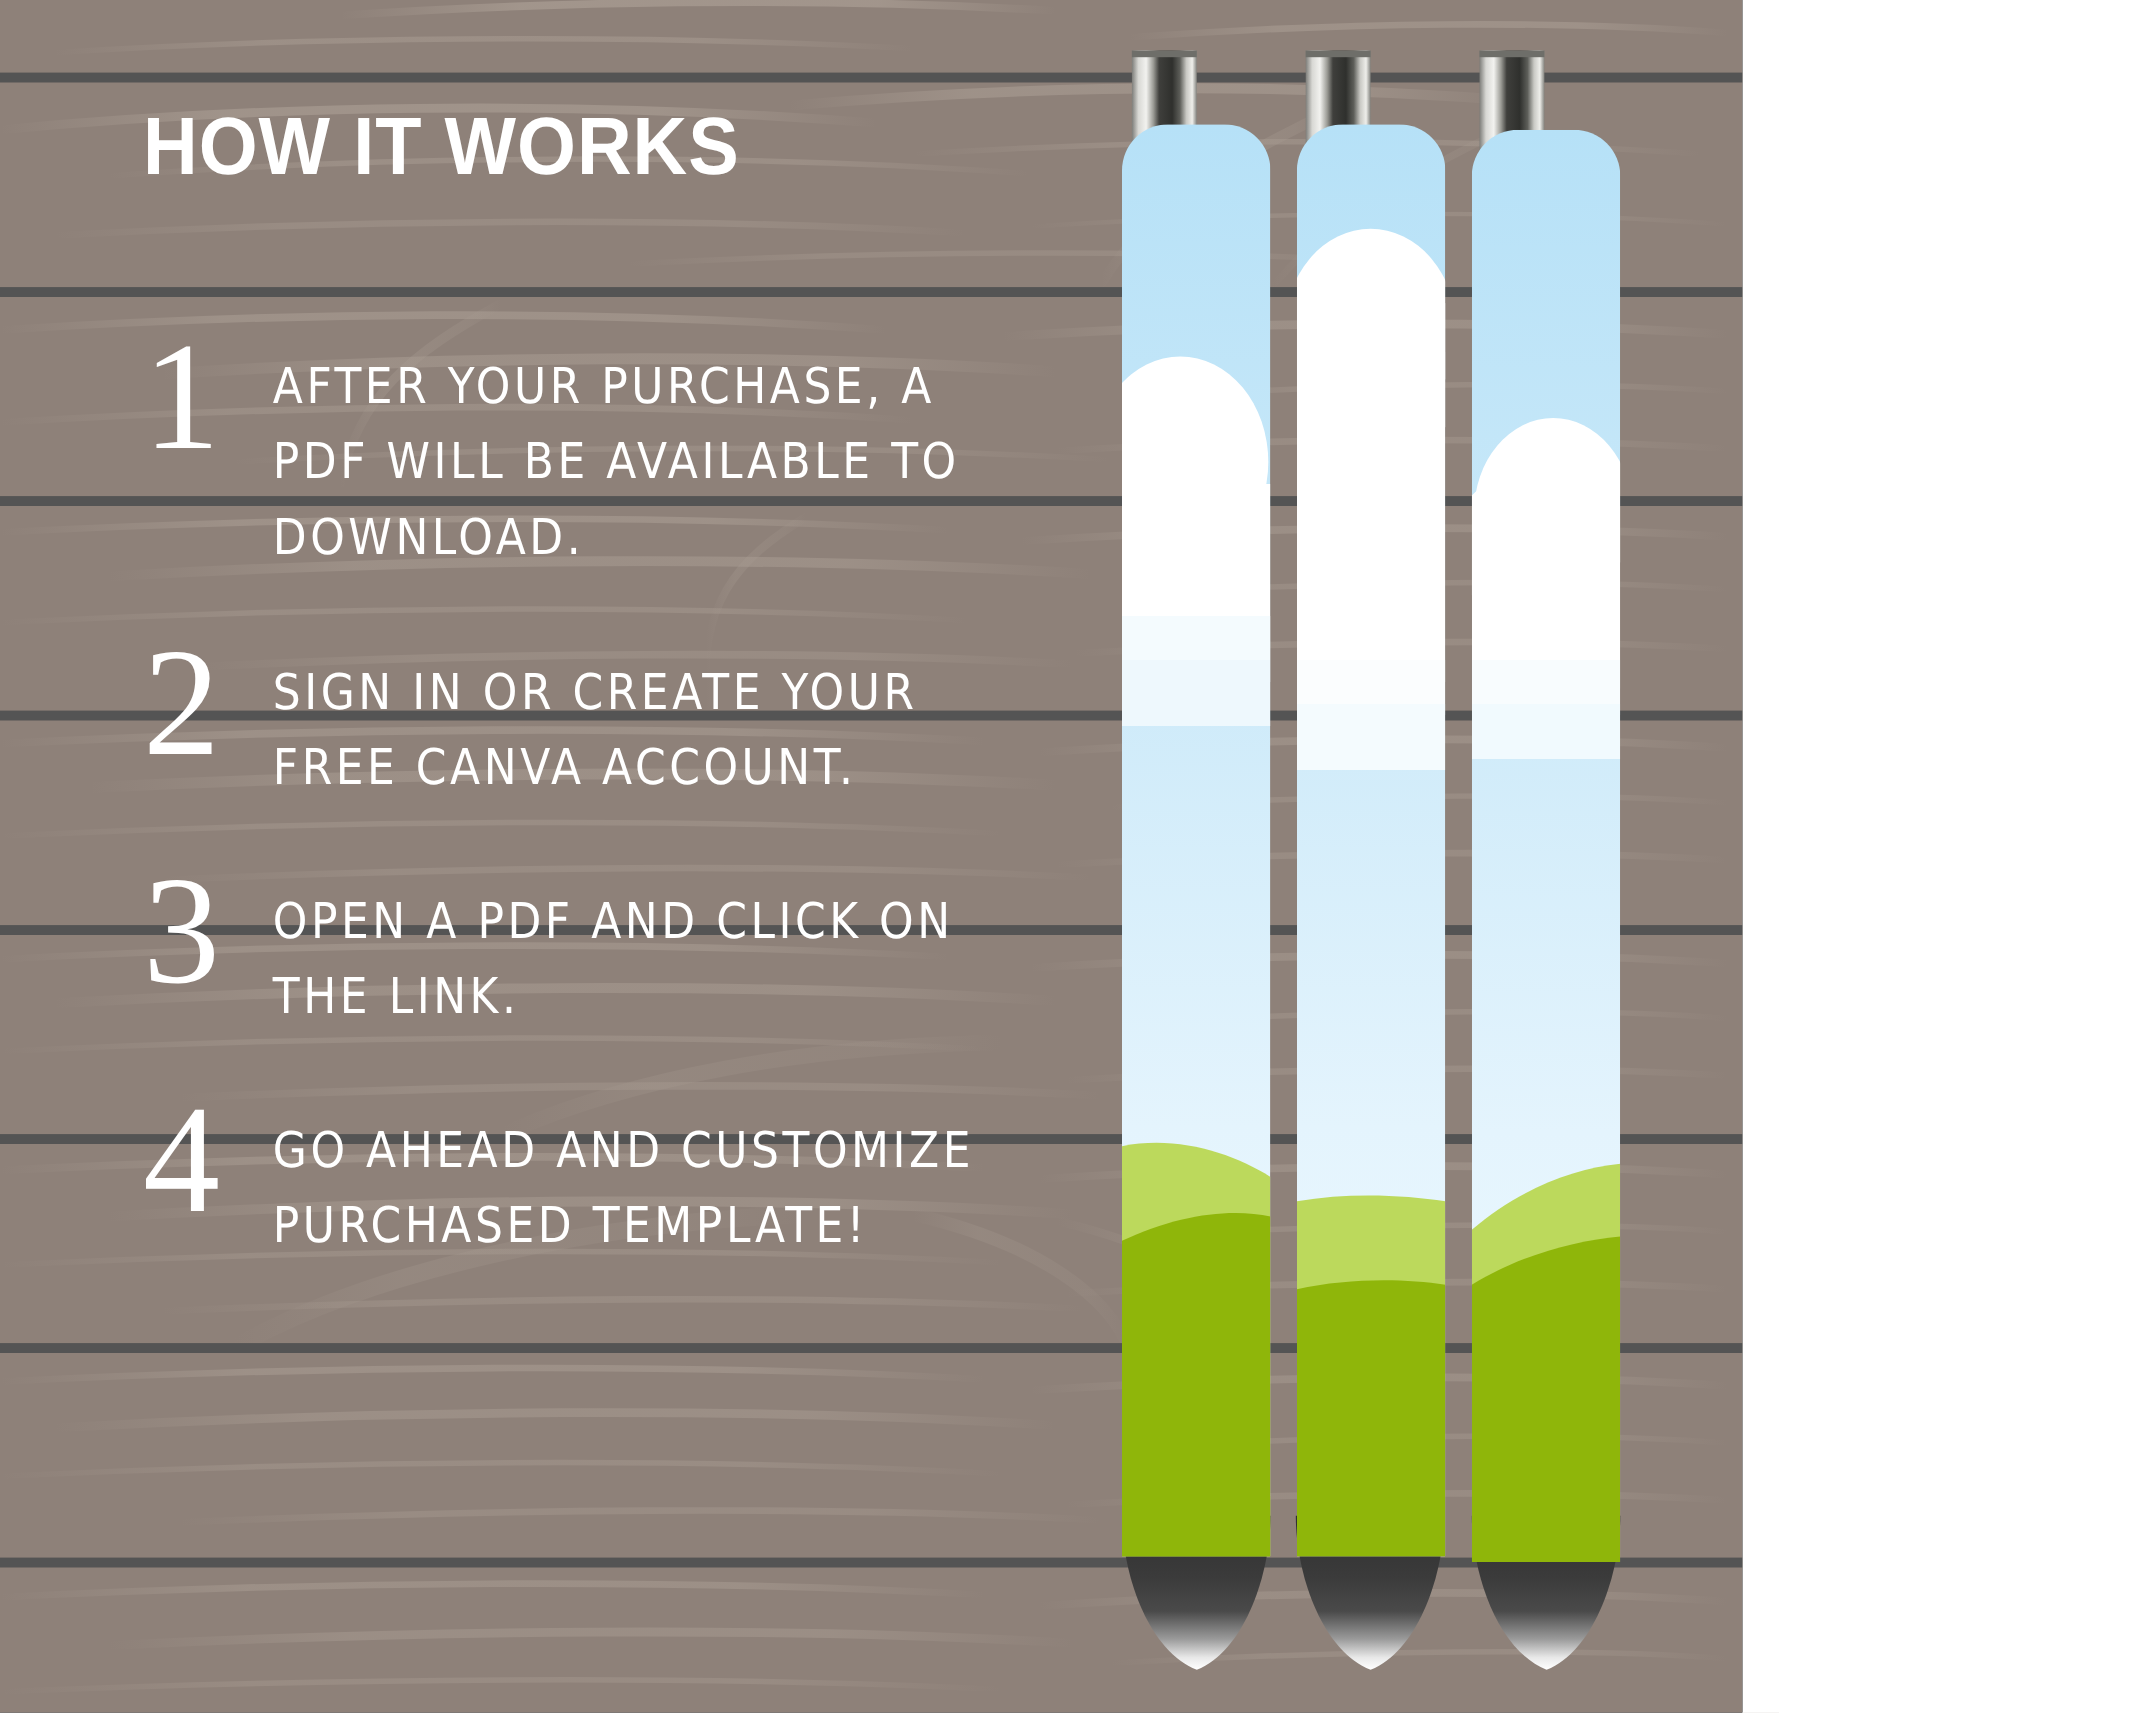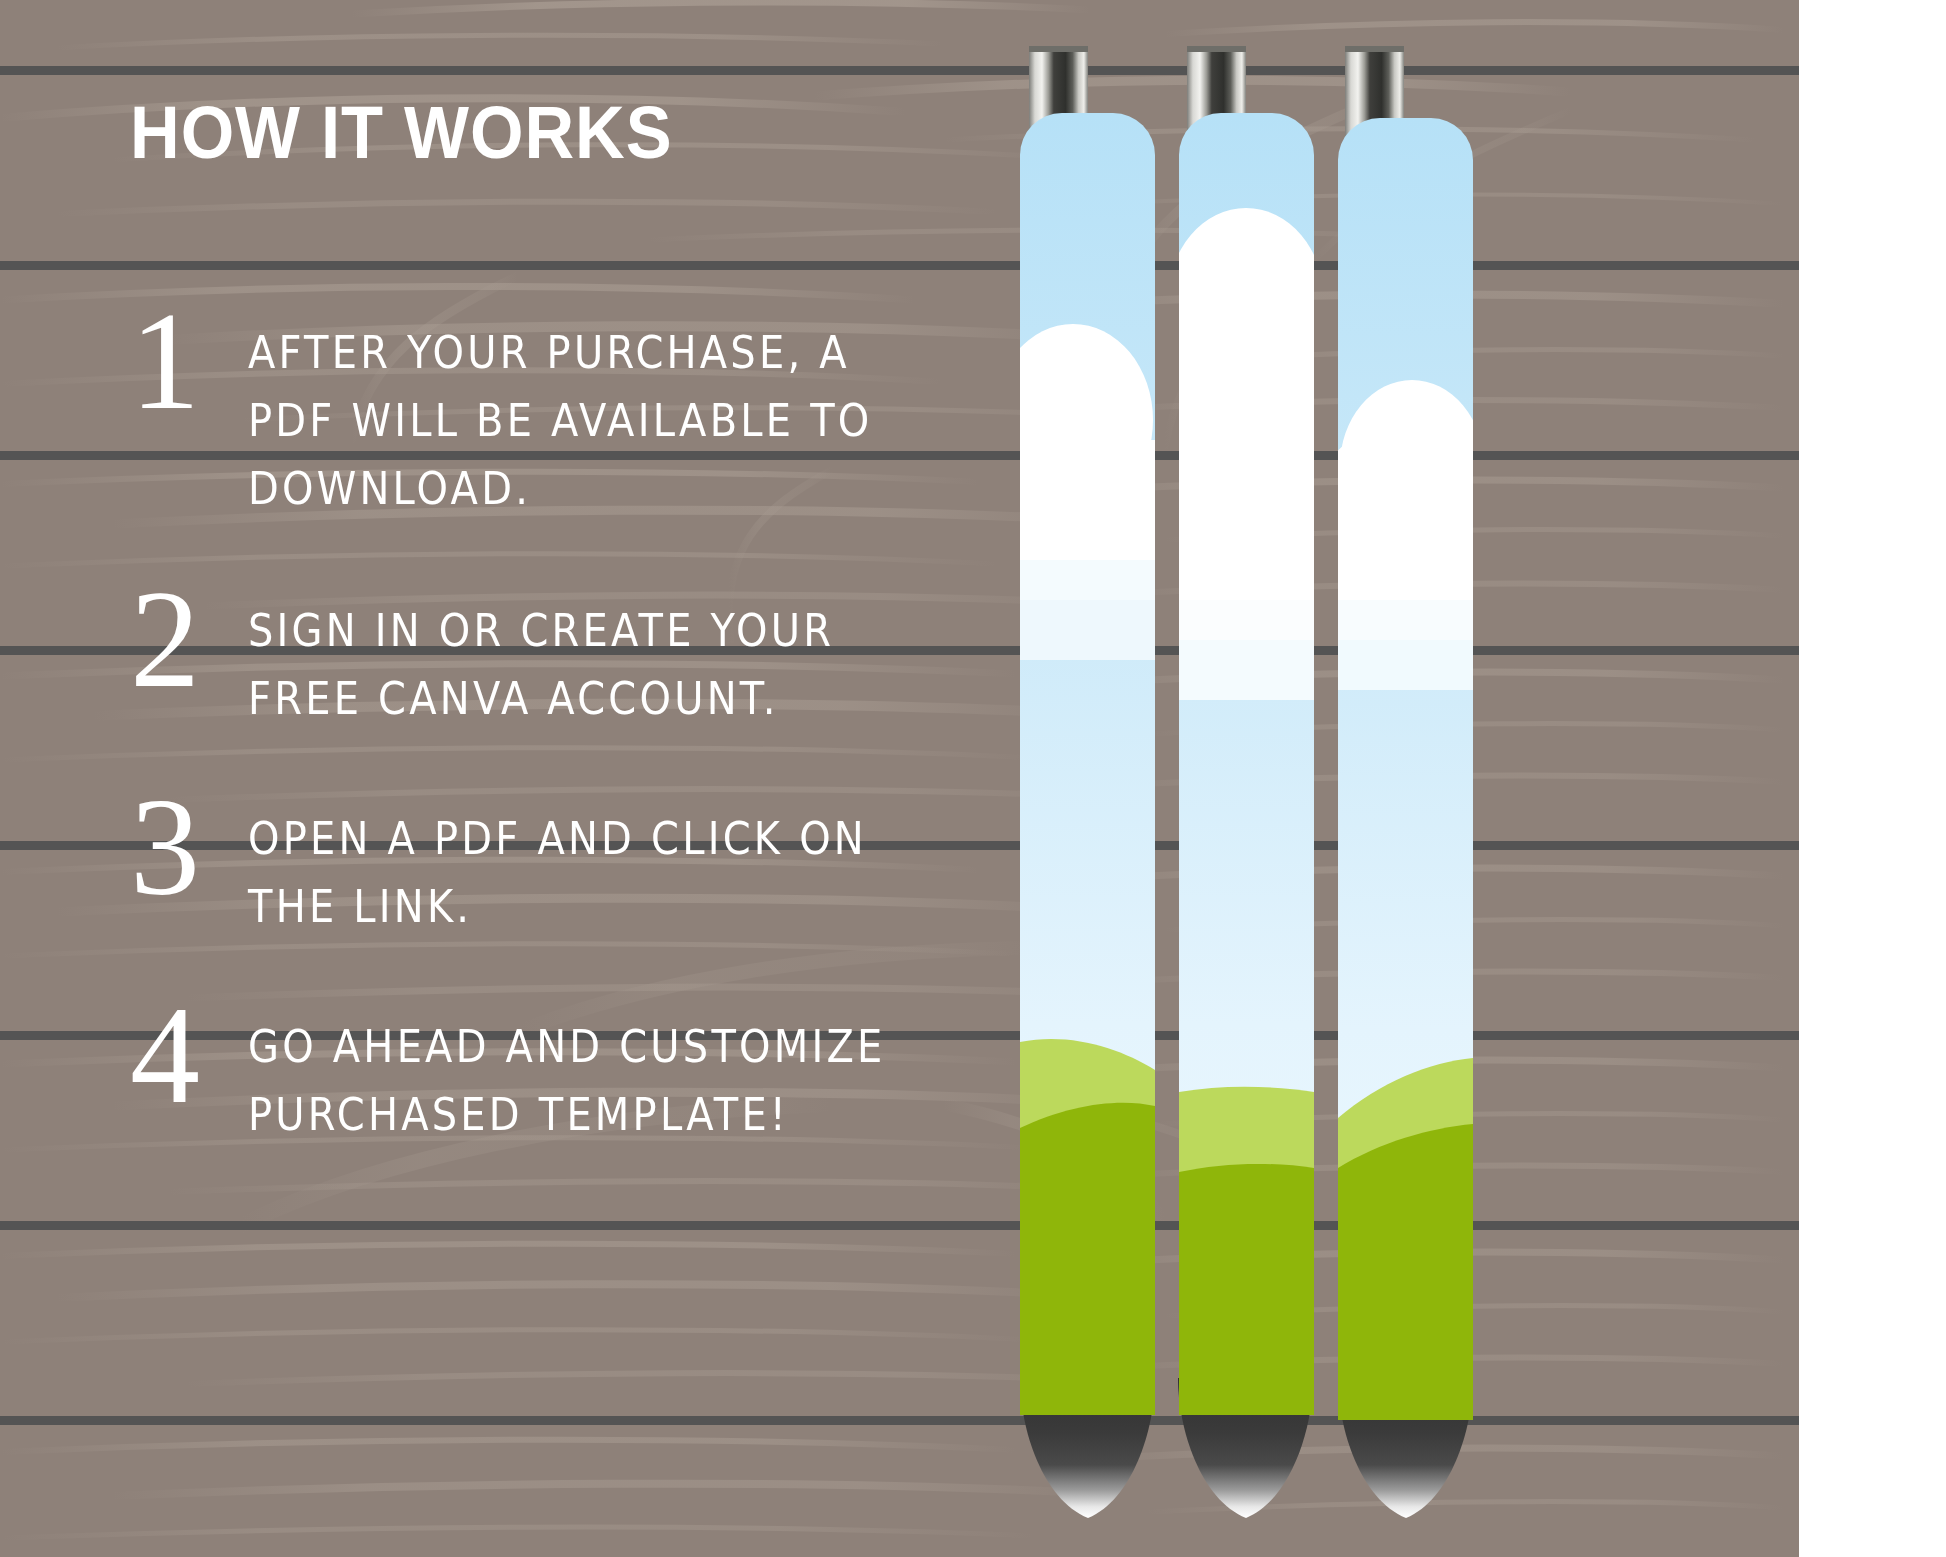--- a/index.html
+++ b/index.html
@@ -2,21 +2,21 @@
 <html><head>
 <meta charset="utf-8">
 <style>
   html, body {
     margin: 0;
     padding: 0;
     background: #ffffff;
   }
   #stage {
     position: relative;
-    width: 1799px;
+    width: 1584px;
     height: 1557px;
     overflow: hidden;
     background: #000000;
     font-family: "DejaVu Sans", sans-serif;
   }
 
   
   #wood-bg {
     position: absolute;
     inset: 0;

